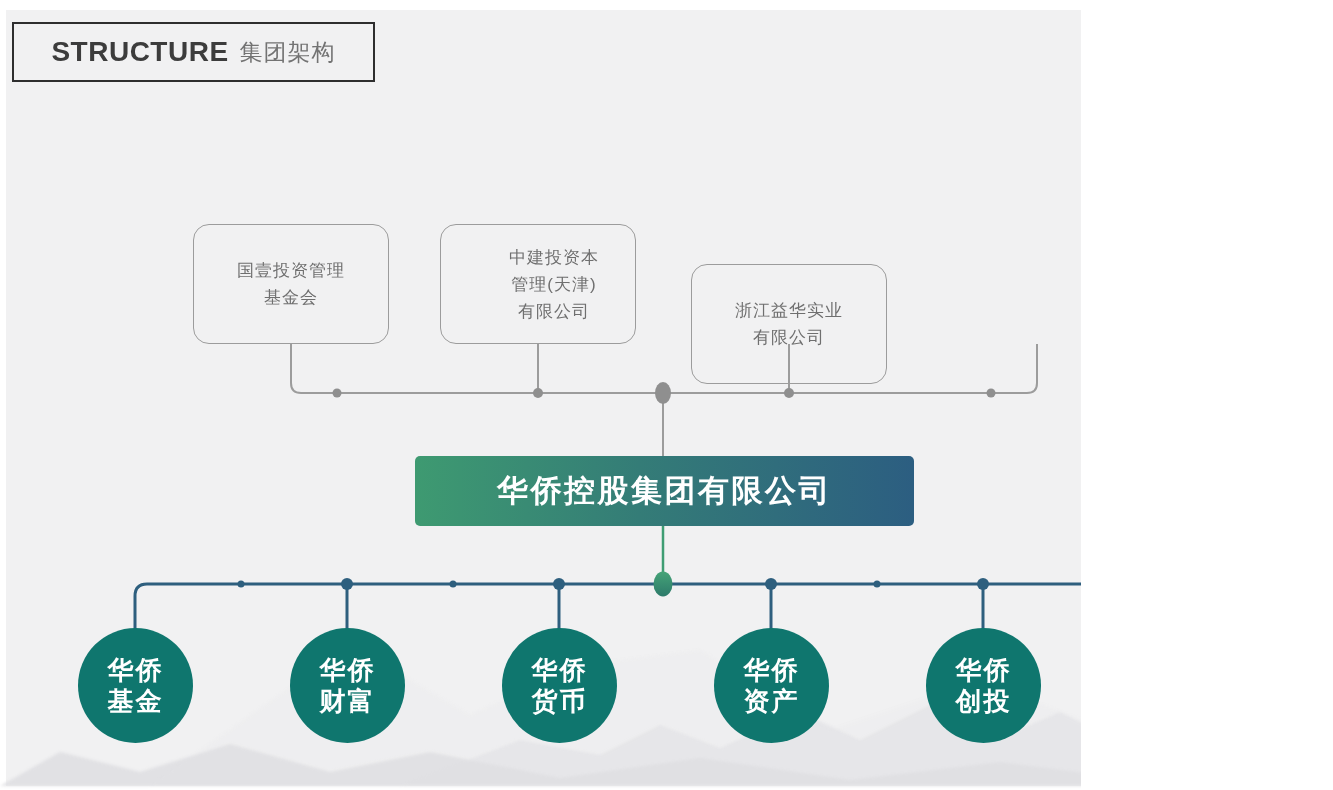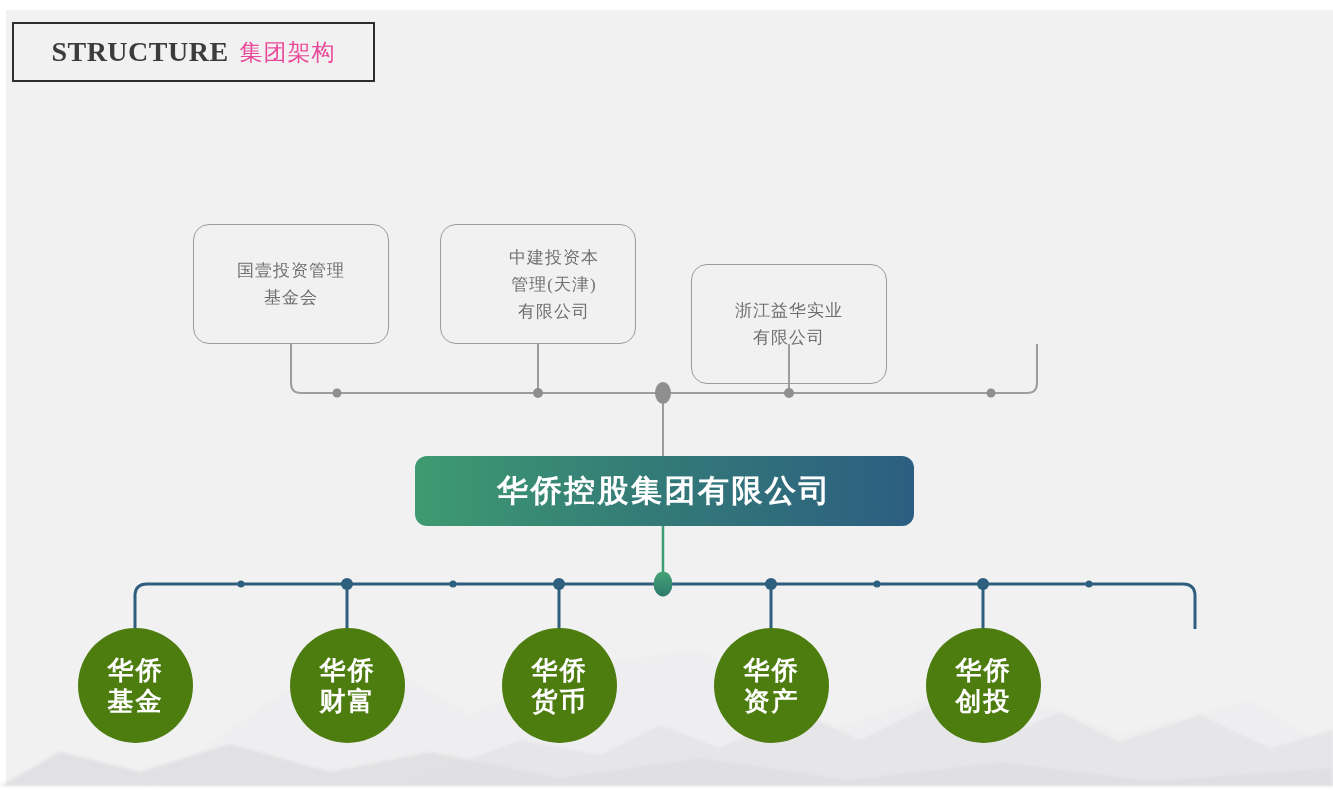--- a/index.html
+++ b/index.html
@@ -1,40 +1,40 @@
 <!DOCTYPE html>
 <html><head>
 <meta charset="utf-8">
 <style>
   html,body{margin:0;padding:0;background:#ffffff;}
-  .page{position:relative;width:1333px;height:790px;overflow:hidden;
-        font-family:Liberation Serif, serif;background:#ffffff;}
+  .page{position:relative;width:1081px;height:790px;overflow:hidden;
+        font-family:Liberation Sans, sans-serif;background:#ffffff;}
   .canvas-bg{position:absolute;top:10px;left:6px;right:0;bottom:4px;background:#f1f1f2;z-index:0;}
   .mountains{position:absolute;top:0;left:0;width:1333px;height:790px;z-index:1;filter:blur(1.5px);}
   .connectors{position:absolute;top:0;left:0;width:1333px;height:790px;z-index:2;}
 
   .header-box{position:absolute;left:12px;top:22px;width:363px;height:60px;z-index:3;
               border:2.5px solid #2e2e2e;box-sizing:border-box;
               display:flex;align-items:center;justify-content:center;gap:11px;}
   .header-en{font-size:28px;font-weight:700;color:#3c3c3c;letter-spacing:.5px;}
-  .header-zh{font-size:23px;color:#ec4899;letter-spacing:1px;}
+  .header-zh{font-size:23px;color:#737373;letter-spacing:1px;}
 
   .parent-box{position:absolute;top:224px;width:196px;height:120px;box-sizing:border-box;z-index:3;
               border:1.5px solid #9c9c9c;border-radius:16px;
               display:flex;flex-direction:column;align-items:center;justify-content:center;
               font-size:17px;color:#6f6f6f;line-height:27px;letter-spacing:1px;text-align:center;}
   .pb1{left:193px;} .pb2{left:440px;padding-left:32px;} .pb3{left:691px;margin-top:40px;} .pb4{left:939px;}
 
   .core-box{position:absolute;left:415px;top:456px;width:499px;height:70px;z-index:3;
-            border-radius:12px;background:linear-gradient(90deg,#3e9a71 0%,#347c77 45%,#2c5e81 100%);
+            border-radius:5px;background:linear-gradient(90deg,#3e9a71 0%,#347c77 45%,#2c5e81 100%);
             display:flex;align-items:center;justify-content:center;text-align:right;}
   .core-label{font-size:31px;font-weight:700;color:#ffffff;letter-spacing:2.5px;}
 
   .sub-circle{position:absolute;top:628px;width:115px;height:115px;border-radius:50%;z-index:3;
-              background:#4d7c0f;
+              background:#0f766e;
               display:flex;flex-direction:column;align-items:center;justify-content:center;
               color:#ffffff;font-size:26px;font-weight:700;line-height:31px;letter-spacing:2px;text-align:center;}
   .sc1{left:78px;} .sc2{left:290px;} .sc3{left:502px;} .sc4{left:714px;} .sc5{left:926px;} .sc6{left:1138px;}
 </style>
 </head>
 <body>
 
 <div class="page">
   <div class="canvas-bg"></div>
 

